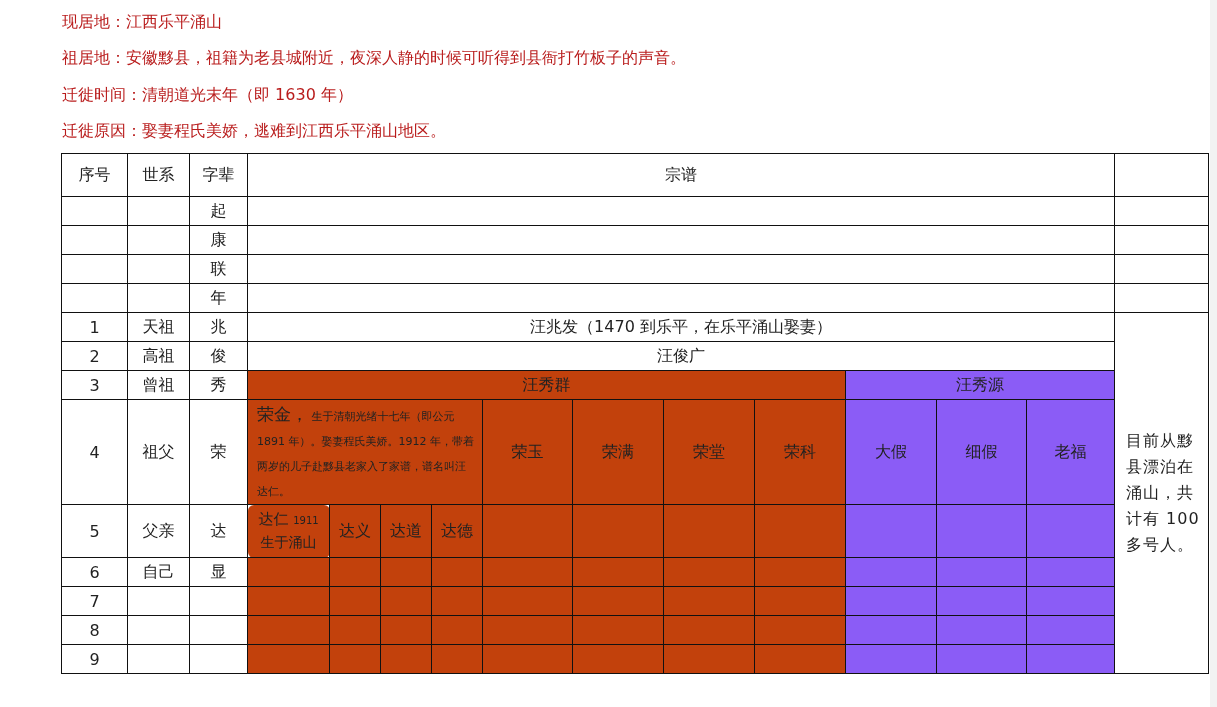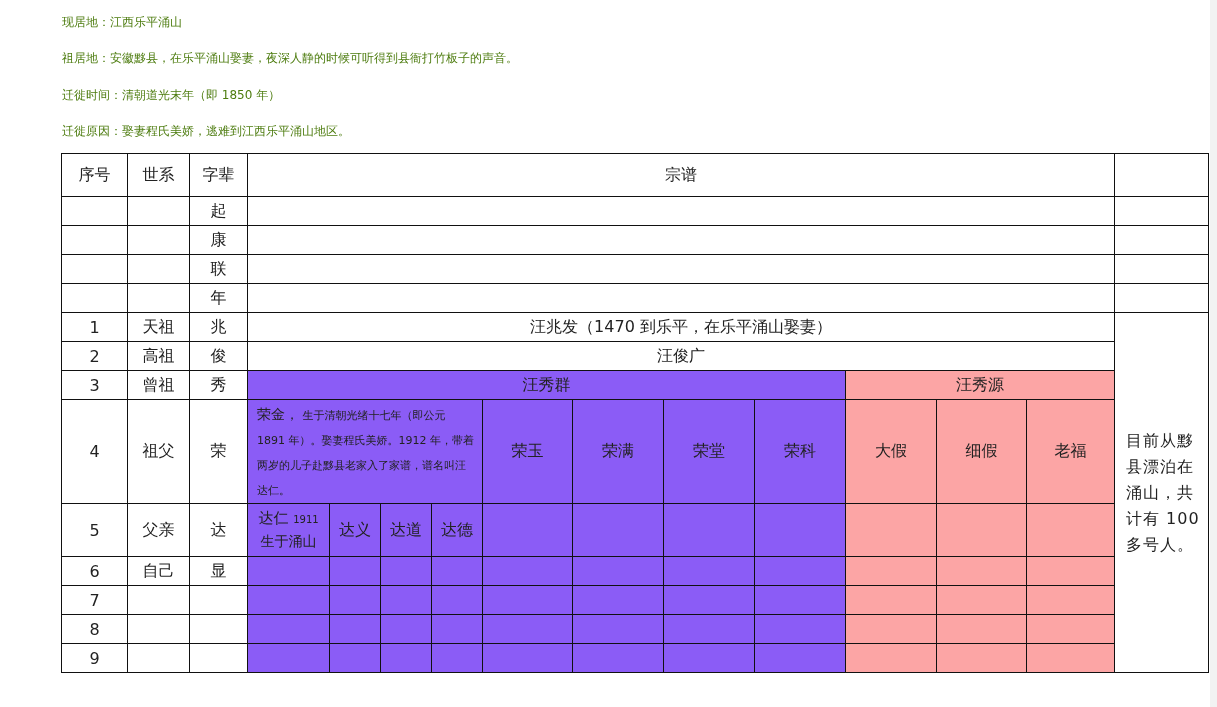--- a/index.html
+++ b/index.html
@@ -7,56 +7,56 @@
     width: 1217px; height: 707px; overflow: hidden; position: relative;
     background: #ffffff;
     font-family: "DejaVu Sans", "Liberation Sans", sans-serif;
     color: #222;
   }
   .scrollbar {
     position: absolute; right: 0; top: 0; width: 7px; height: 707px;
     background: #f2f2f2;
   }
   .info-line {
-    position: absolute; left: 62px; font-size: 12px; line-height: 20px;
-    white-space: nowrap; color: #4d7c0f;
+    position: absolute; left: 62px; font-size: 16px; line-height: 20px;
+    white-space: nowrap; color: #b91c1c;
   }
   table.genealogy {
     position: absolute; left: 61px; top: 153px;
     border-collapse: collapse; table-layout: fixed;
     font-size: 16px;
   }
   table.genealogy td {
     border: 1.5px solid #111; padding: 0; text-align: center; vertical-align: middle;
     overflow: hidden;
   }
   .hdr { font-weight: normal; font-size: 16px; }
-  .g { background: #8b5cf6; margin-left: 20px; }
-  .b { background: #fca5a5; }
+  .g { background: #c2410c; margin-left: 20px; }
+  .b { background: #8b5cf6; }
   .rongjin {
     text-align: left !important; padding: 2px 6px 0 9px !important;
     font-size: 11px; line-height: 25px; vertical-align: top !important;
   }
-  .rongjin .big { font-size: 14px; }
-  .daren { font-size: 15px; line-height: 20px; }
+  .rongjin .big { font-size: 17px; }
+  .daren { font-size: 15px; line-height: 20px; border-radius: 6px; }
   .daren .sm { font-size: 10px; }
   .daren .sub { font-size: 14px; display: block; line-height: 22px; }
   .note {
     text-align: left !important; padding-left: 11px !important;
     font-size: 16px; line-height: 26px; letter-spacing: 1px; margin-top: 13px;
   }
 </style>
 </head>
 <body>
 
 <div class="scrollbar"></div>
 
 <div class="info-line" style="top:12px">现居地：江西乐平涌山</div>
-<div class="info-line" style="top:48px">祖居地：安徽黟县，在乐平涌山娶妻，夜深人静的时候可听得到县衙打竹板子的声音。</div>
-<div class="info-line" style="top:85px">迁徙时间：清朝道光末年（即 1850 年）</div>
+<div class="info-line" style="top:48px">祖居地：安徽黟县，祖籍为老县城附近，夜深人静的时候可听得到县衙打竹板子的声音。</div>
+<div class="info-line" style="top:85px">迁徙时间：清朝道光末年（即 1630 年）</div>
 <div class="info-line" style="top:121px">迁徙原因：娶妻程氏美娇，逃难到江西乐平涌山地区。</div>
 
 <table class="genealogy">
   <colgroup>
     <col style="width:66px">
       <col style="width:62px">
       <col style="width:58px">
     <col style="width:82px">
       <col style="width:51px">
       <col style="width:51px">

